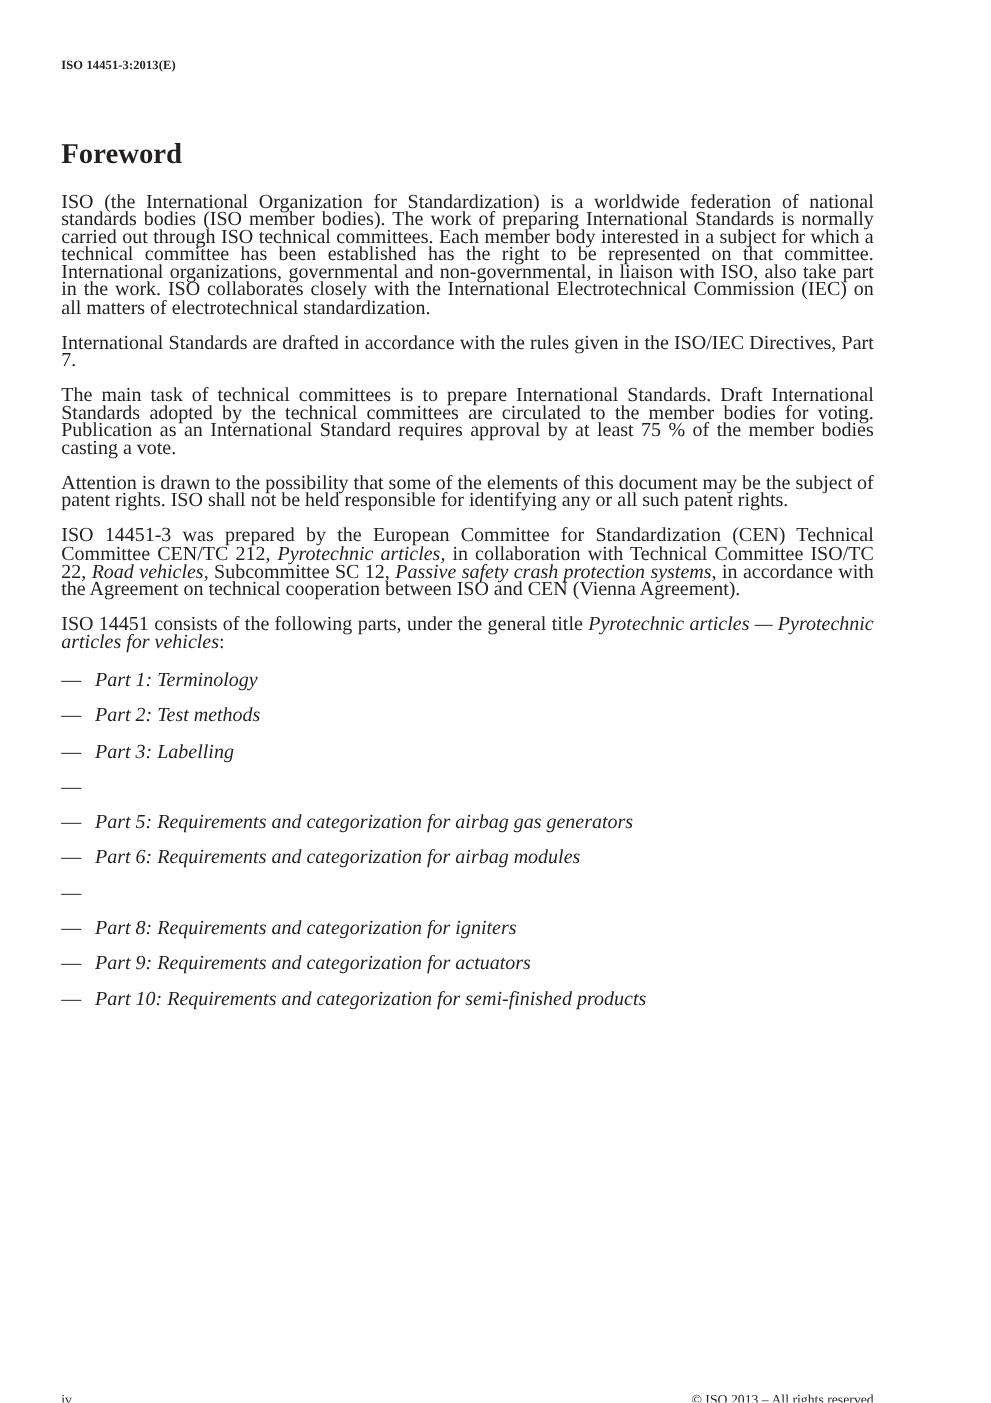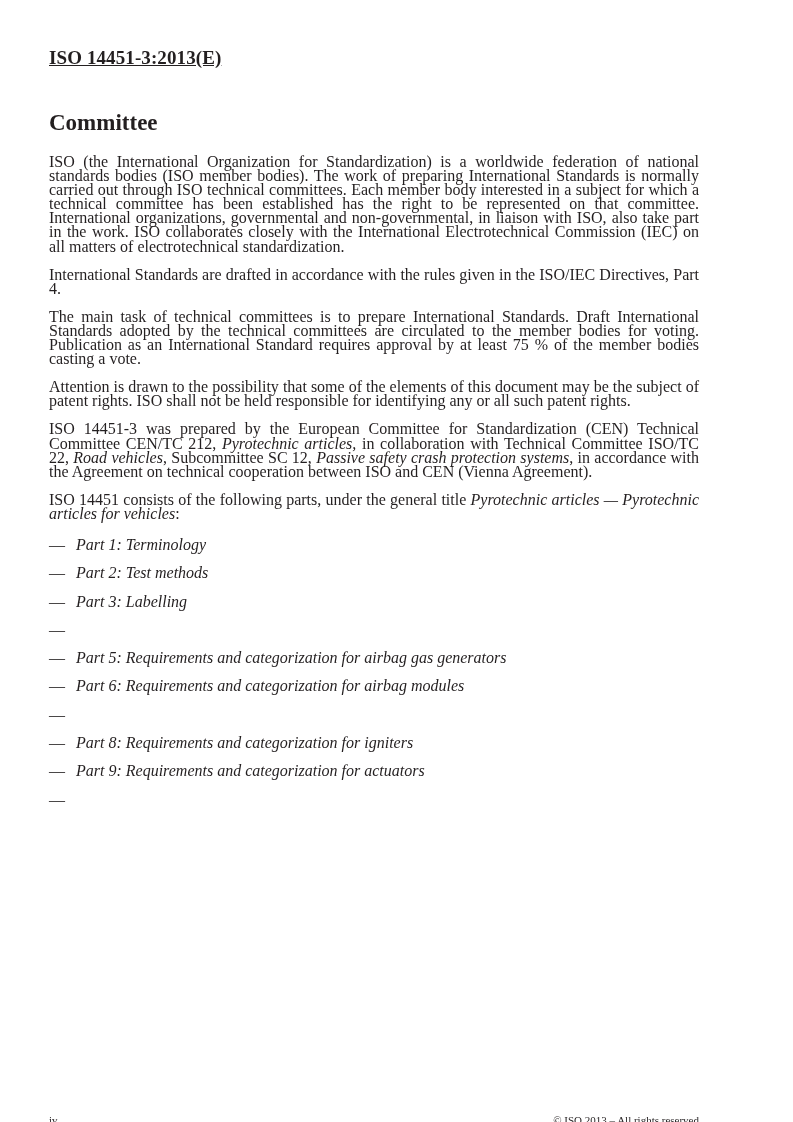--- a/index.html
+++ b/index.html
@@ -14,23 +14,22 @@
       overflow: hidden;
       font-family: "DejaVu Serif", "Liberation Serif", serif;
       color: #231f20;
     }
     .page-header {
       position: absolute;
       left: 49px;
       top: 47px;
       font-family: "Liberation Serif", "DejaVu Serif", serif;
       font-weight: bold;
-      font-size: 19px;
+      font-size: 10px;
       letter-spacing: 0.1px;
-      text-decoration: underline;
     }
     .title {
       position: absolute;
       left: 49px;
       top: 110px;
       margin: 0;
       font-family: "Liberation Serif", "DejaVu Serif", serif;
       font-weight: bold;
       font-size: 23px;
     }
@@ -82,25 +81,25 @@
       font-size: 11px;
       display: flex;
       justify-content: space-between;
     }
   </style>
 </head>
 <body>
 
 <div class="page-header">ISO 14451-3:2013(E)</div>
 
-<h1 class="title">Committee</h1>
+<h1 class="title">Foreword</h1>
 
 <div class="content">
   <p>ISO (the International Organization for Standardization) is a worldwide federation of national standards bodies (ISO member bodies). The work of preparing International Standards is normally carried out through ISO technical committees. Each member body interested in a subject for which a technical committee has been established has the right to be represented on that committee. International organizations, governmental and non-governmental, in liaison with ISO, also take part in the work. ISO collaborates closely with the International Electrotechnical Commission (IEC) on all matters of electrotechnical standardization.</p>
-  <p>International Standards are drafted in accordance with the rules given in the ISO/IEC Directives, Part 4.</p>
+  <p>International Standards are drafted in accordance with the rules given in the ISO/IEC Directives, Part 7.</p>
   <p>The main task of technical committees is to prepare International Standards. Draft International Standards adopted by the technical committees are circulated to the member bodies for voting. Publication as an International Standard requires approval by at least 75 % of the member bodies casting a vote.</p>
   <p>Attention is drawn to the possibility that some of the elements of this document may be the subject of patent rights. ISO shall not be held responsible for identifying any or all such patent rights.</p>
   <p><span>ISO 14451-3 was prepared by the European Committee for Standardization (CEN) Technical Committee CEN/TC 212, </span><em>Pyrotechnic articles,</em><span> in collaboration with Technical Committee ISO/TC 22, </span><em>Road vehicles</em><span>, Subcommittee SC 12, </span><em>Passive safety crash protection systems</em><span>, in accordance with the Agreement on technical cooperation between ISO and CEN (Vienna Agreement).</span></p>
   <p style="margin-bottom: 17px;"><span>ISO 14451 consists of the following parts, under the general title </span><em>Pyrotechnic articles — Pyrotechnic articles for vehicles</em><span>:</span></p>
 
   <ul class="parts">
     <li>
         <span class="dash">—</span>
         <span class="part-label">Part 1: Terminology</span>
       </li>
@@ -129,20 +128,21 @@
     <li>
         <span class="dash">—</span>
         <span class="part-label">Part 8: Requirements and categorization for igniters</span>
       </li>
     <li>
         <span class="dash">—</span>
         <span class="part-label">Part 9: Requirements and categorization for actuators</span>
       </li>
     <li>
         <span class="dash">—</span>
+        <span class="part-label">Part 10: Requirements and categorization for semi-finished products</span>
       </li>
   </ul>
 </div>
 
 <div class="footer">
   <span>iv</span>
   <span>© ISO 2013 – All rights reserved</span>
 </div>
 
 </body></html>

